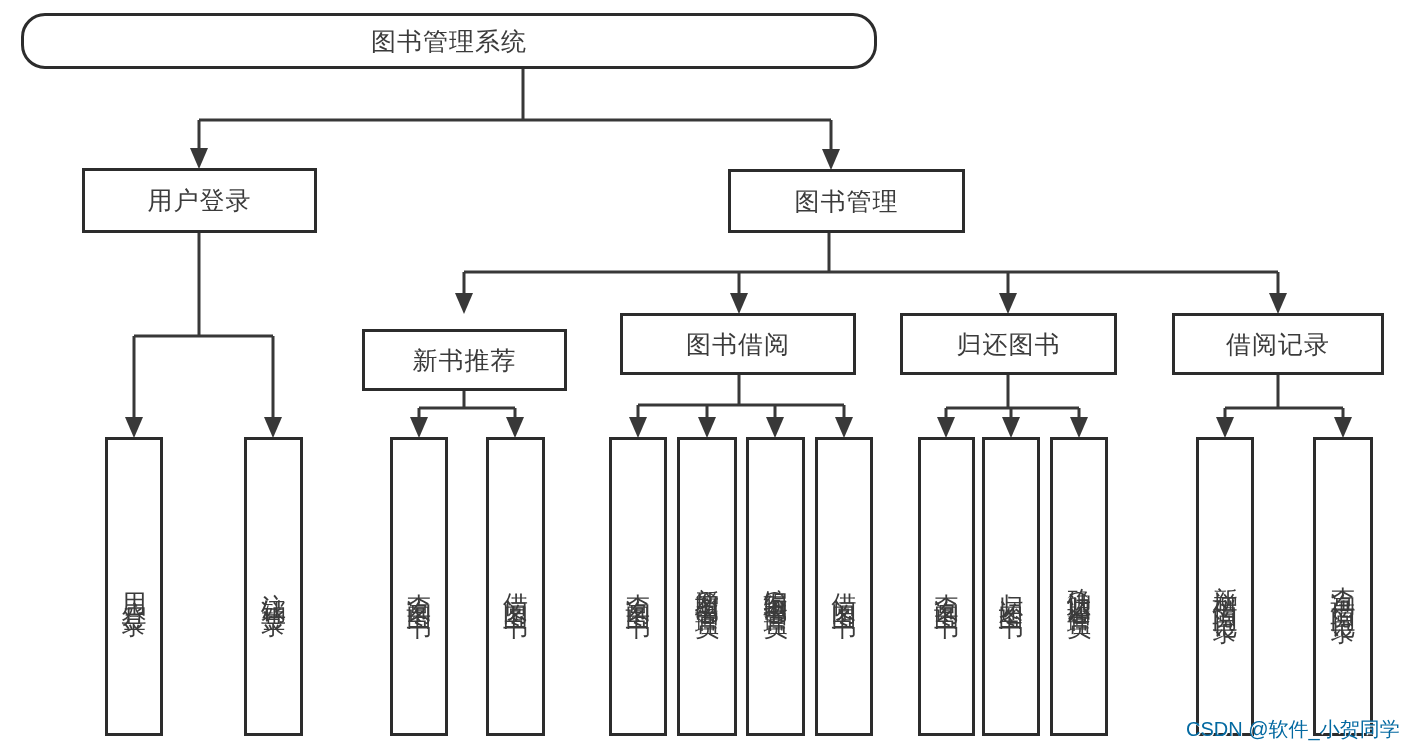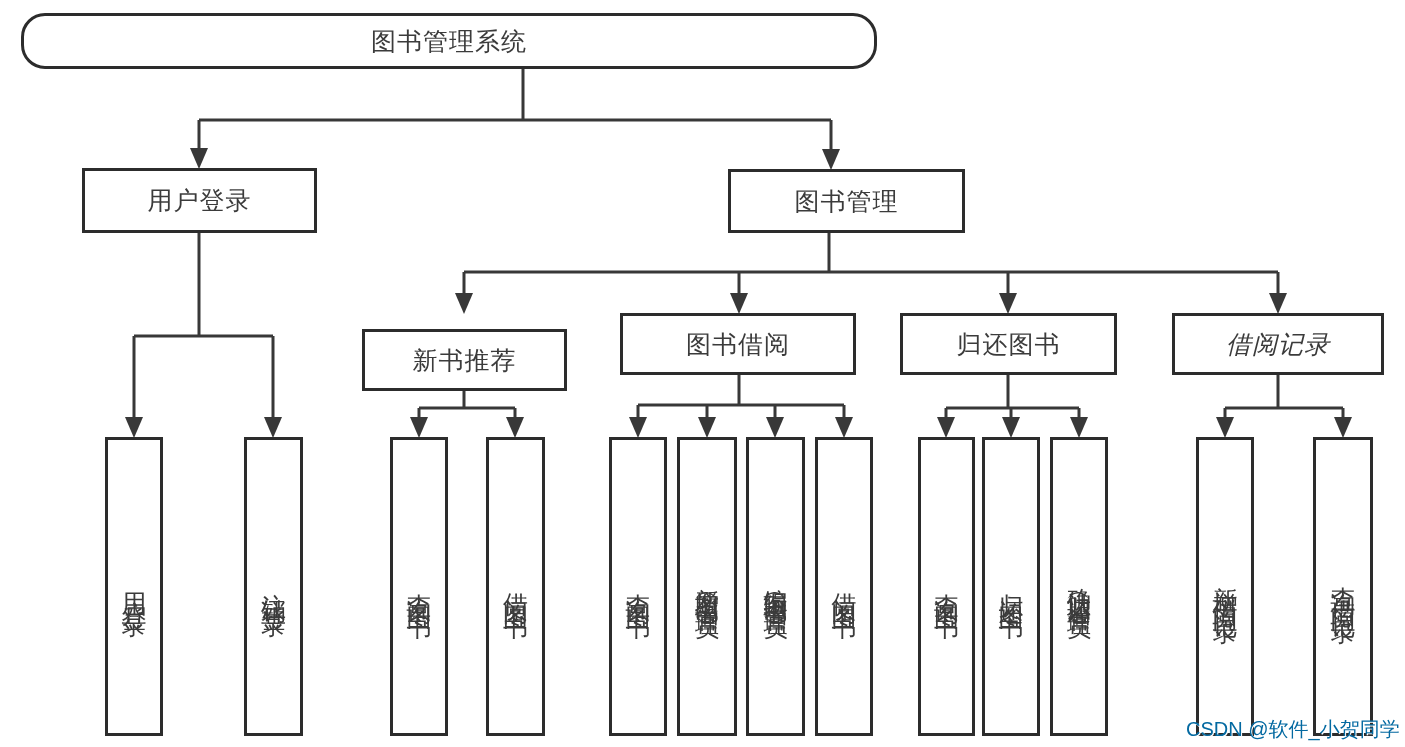--- a/index.html
+++ b/index.html
@@ -44,21 +44,21 @@
     line-height: 1;
     white-space: nowrap;
   }
   
   #b-root          { left: 21px;   top: 13px;  width: 856px; height: 56px; border-radius: 24px; }
   #b-user-login    { left: 82px;   top: 168px; width: 235px;  height: 65px; }
   #b-book-mgmt     { left: 711px;  top: 169px; width: 237px;  height: 64px; margin-left: 17px; }
   #b-new-book      { left: 362px;  top: 313px; width: 205px;  height: 62px; margin-top: 16px; }
   #b-book-borrow   { left: 620px;  top: 313px; width: 236px;  height: 62px; }
   #b-cur-borrow    { left: 900px;  top: 313px; width: 217px;  height: 62px; }
-  #b-borrow-rec    { left: 1172px; top: 313px; width: 212px;  height: 62px; font-style: italic; }
+  #b-borrow-rec    { left: 1172px; top: 313px; width: 212px;  height: 62px; }
   
   .vbox { top: 437px; height: 299px; }
   #b-leaf-login    { left: 105px;  width: 58px; }
   #b-leaf-logout   { left: 244px;  width: 59px; }
   #b-leaf-query1   { left: 390px;  width: 58px; }
   #b-leaf-borrow1  { left: 486px;  width: 59px; }
   #b-leaf-query2   { left: 609px;  width: 58px; }
   #b-leaf-add-book { left: 677px;  width: 60px; }
   #b-leaf-edit-book{ left: 746px;  width: 59px; }
   #b-leaf-borrow2  { left: 815px;  width: 58px; }

